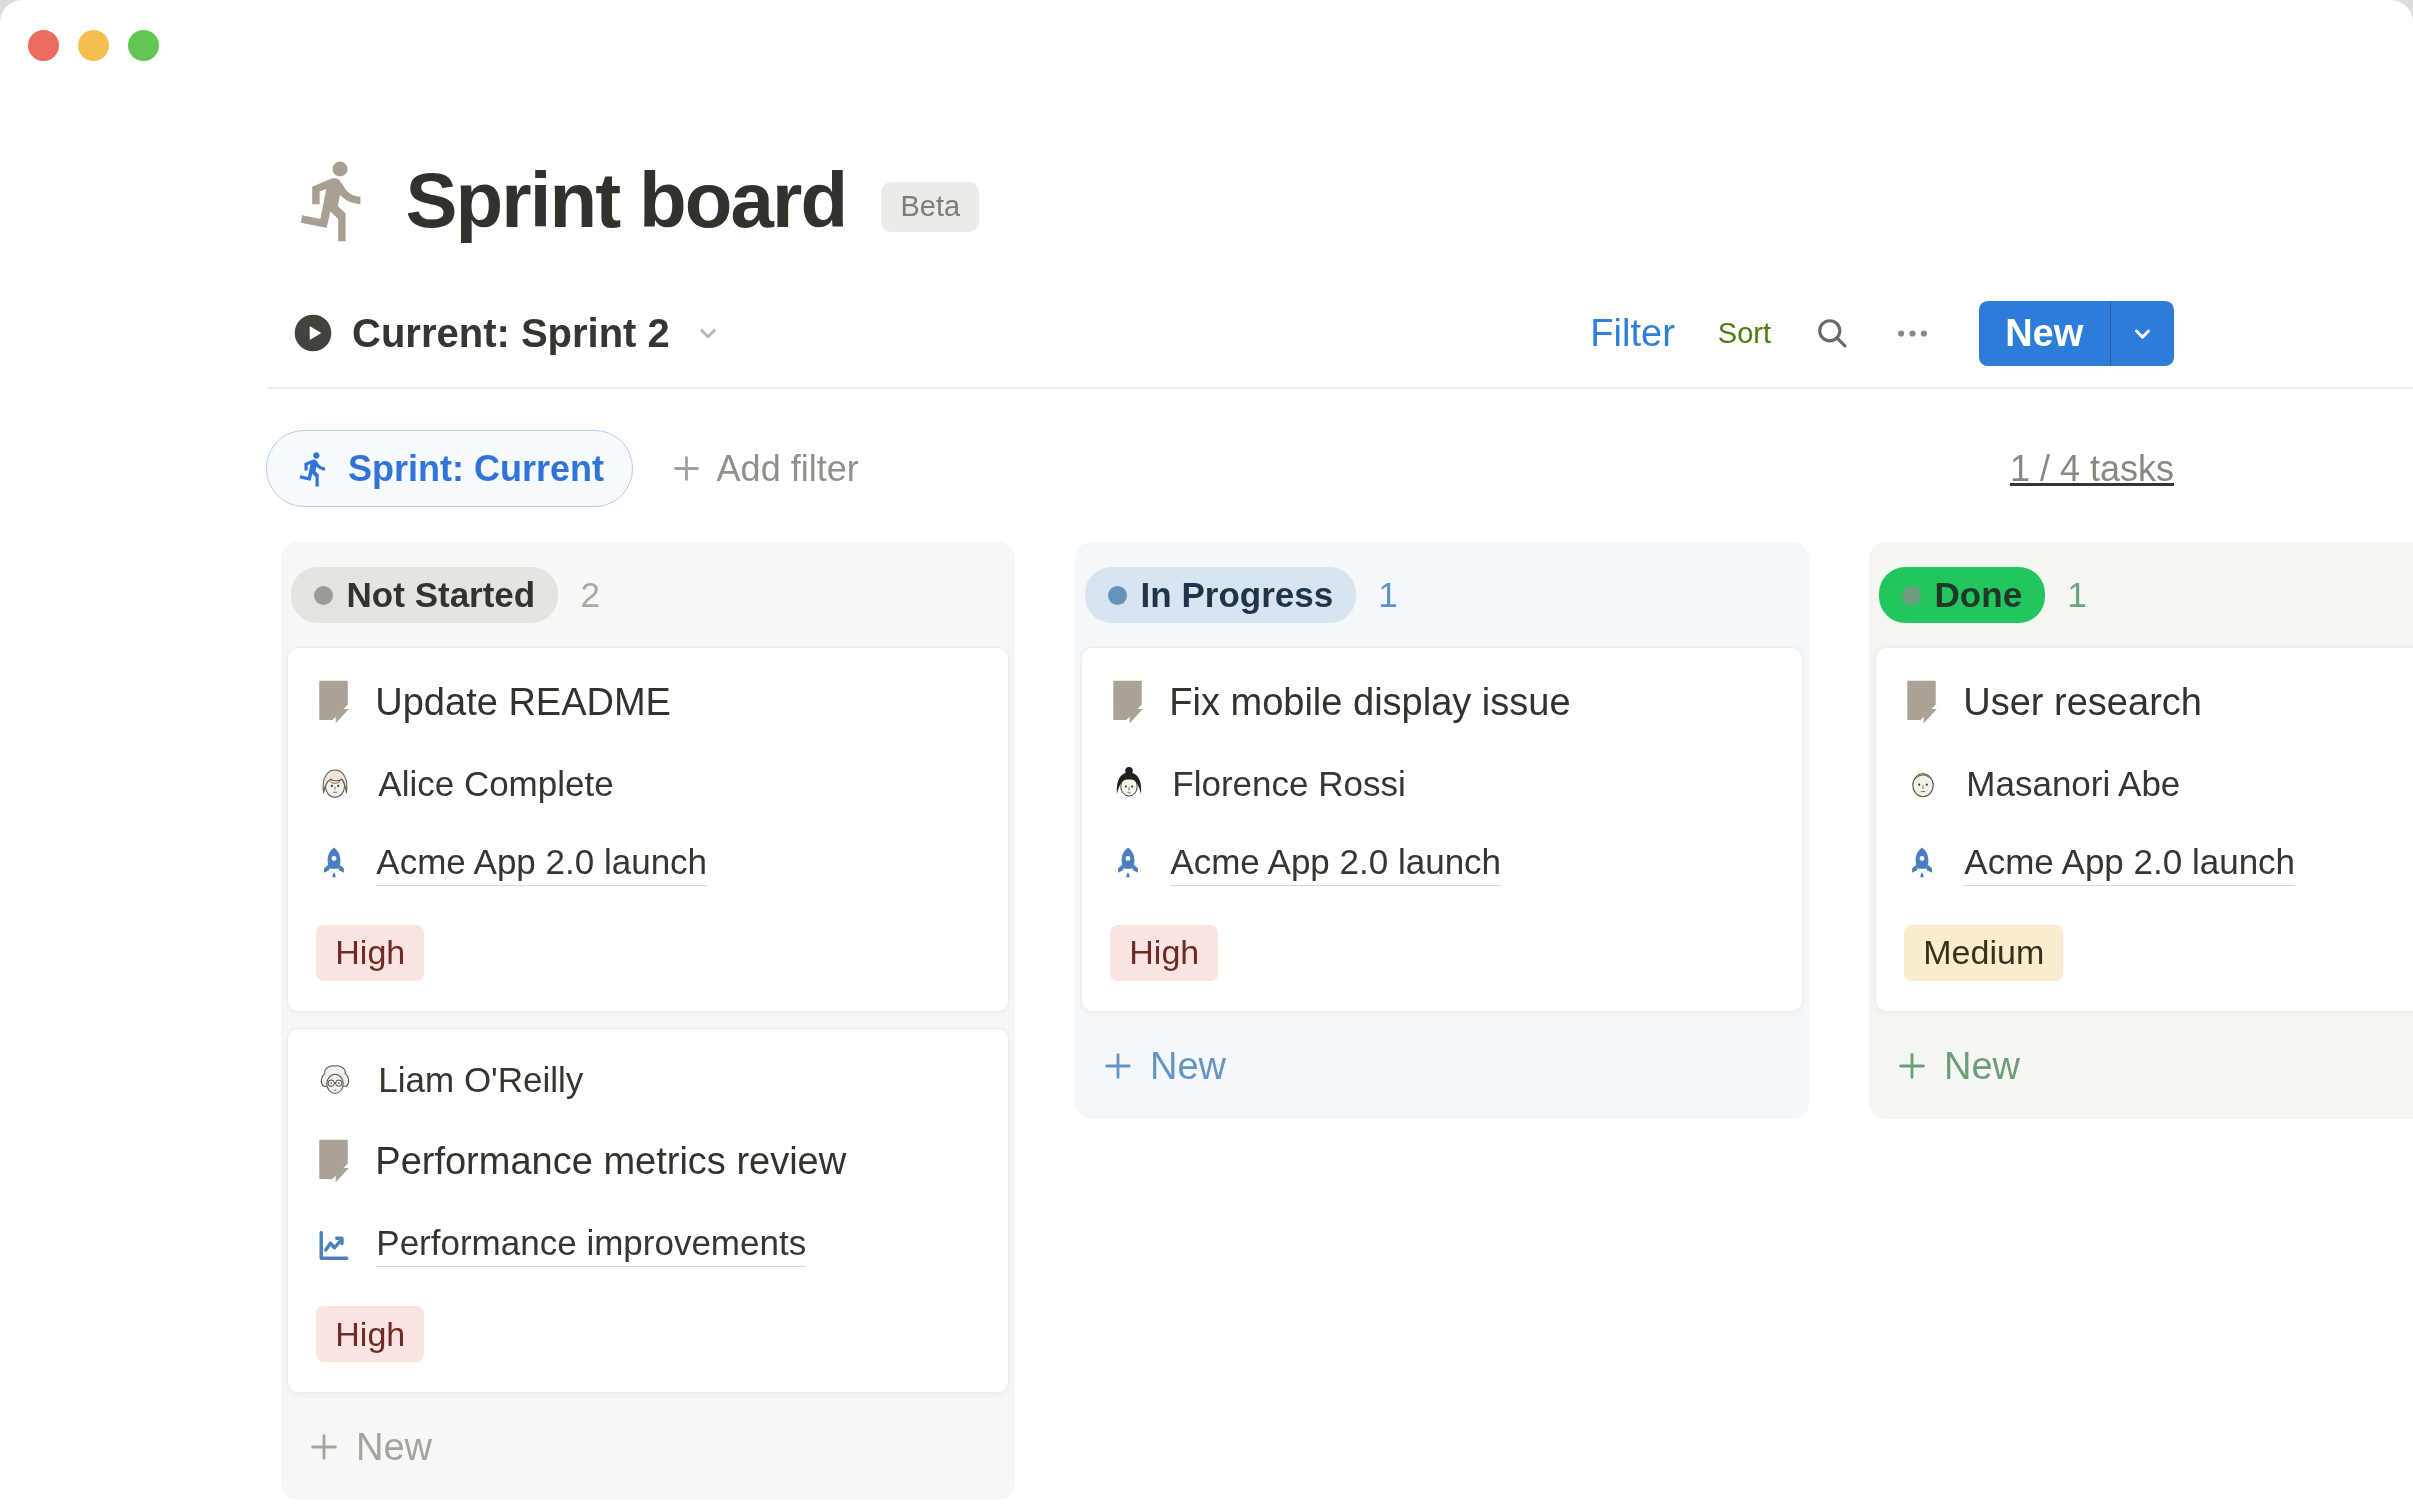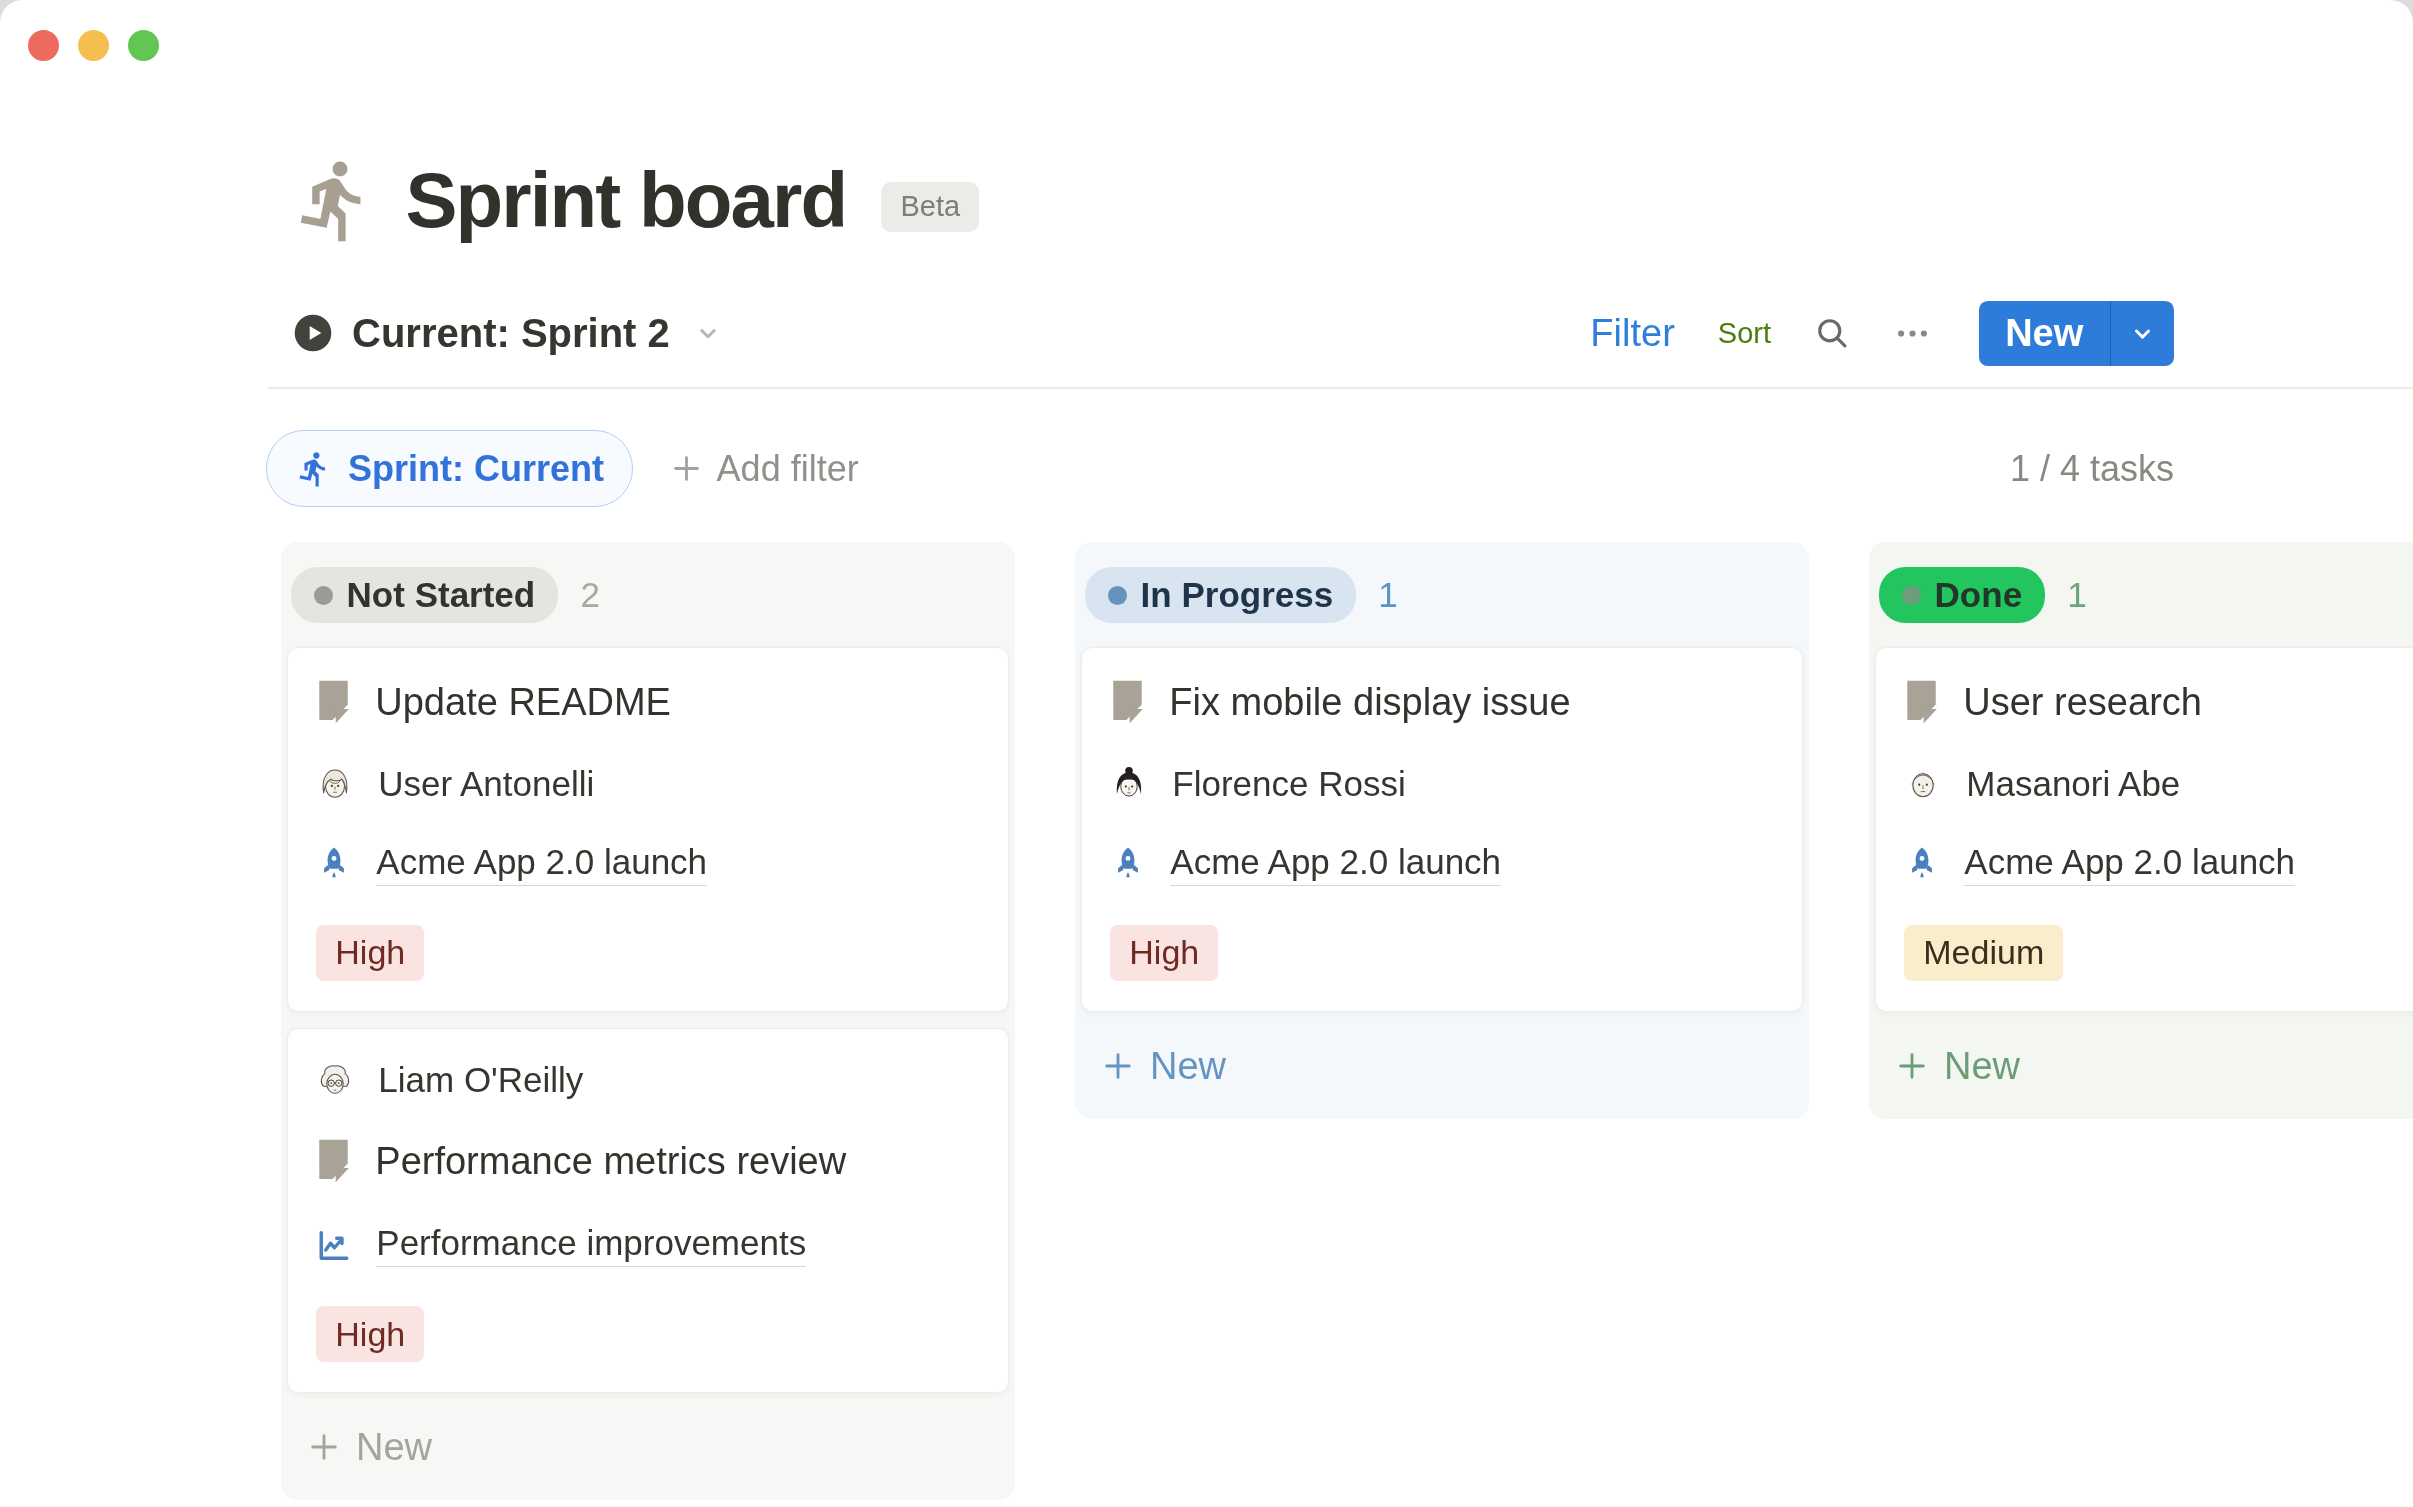--- a/index.html
+++ b/index.html
@@ -39,21 +39,21 @@
 
   
   .filterbar { position:absolute; left:266px; right:239px; top:429px; height:79px; display:flex; align-items:center; justify-content:space-between; }
   .fb-left { display:flex; align-items:center; gap:36px; }
   .sprint-chip { display:flex; align-items:center; gap:15px; height:77px; padding:0 28px; border:1.9px solid #B5CEF2; background:#F7FAFE; border-radius:38px; }
   .chip-icon { width:38px; height:38px; color:#3173D8; }
   .chip-label { font-size:36px; font-weight:600; color:#3173D8; white-space:nowrap; }
   .add-filter { display:flex; align-items:center; gap:12.6px; color:#91908B; }
   .add-filter .plus { width:35px; height:35px; color:#A3A19C; }
   .add-filter-label { font-size:36px; }
-  .fb-right { display:flex; align-items:flex-start; gap:21.4px; }
+  .fb-right { display:flex; align-items:flex-start; gap:21.4px;text-decoration:underline; }
   .tasks-summary { font-size:36px; color:#8A8880; white-space:nowrap; }
   .complete-btn { display:flex; align-items:center; gap:17.6px; height:73px; padding:0 28px; background:#fff; border:1.9px solid #E4E3E0; border-radius:11.3px; box-shadow:0 1.9px 5px rgba(0,0,0,0.05); }
   .ring-icon { width:40px; height:40px; }
   .complete-label { font-size:38px; font-weight:700; color:#33312C; white-space:nowrap; }
 
   
   .board { position:absolute; left:281px; top:542px; display:flex; gap:60px; align-items:flex-start; }
   .column { width:734px; border-radius:16.3px; padding:25px 0 28px 0; }
   .col-header { display:flex; align-items:center; gap:22.6px; margin-left:10px; }
   .status-pill { display:flex; align-items:center; gap:14px; height:56px; padding:0 22.6px; border-radius:26.4px; }
@@ -195,21 +195,21 @@
                 <svg viewBox="0 0 60 60">
                   <circle cx="30" cy="30" r="29" fill="#fff"></circle>
                   <ellipse cx="30" cy="34" rx="15" ry="17" fill="#F6F2EA" stroke="#5A564E" stroke-width="1.6"></ellipse>
                   <path d="M12 44C8 18 20 8 30 8s22 10 18 36c-2-14-4-20-8-22-2 4-14 4-16 0-4 2-10 8-12 22z" fill="#EDE7DA" stroke="#5A564E" stroke-width="1.6" stroke-linejoin="round"></path>
                   <path d="M22 25c2 3 4 4 8 4s6-1 8-4" fill="none" stroke="#5A564E" stroke-width="1.3"></path>
                   <circle cx="25" cy="33" r="1.7" fill="#3B3833"></circle>
                   <circle cx="35" cy="33" r="1.7" fill="#3B3833"></circle>
                   <path d="M30 34v5M27 43h6" fill="none" stroke="#5A564E" stroke-width="1.3"></path>
                 </svg>
               </span>
-      <span class="row-text assignee-name">User Antonelli</span>
+      <span class="row-text assignee-name">Alice Complete</span>
     </div>
     <div class="row">
       <span class="icon proj">
                 <svg viewBox="0 0 24 24">
                   <path fill="currentColor" d="M12 1.3c2.7 2 4.3 5.1 4.3 8.7 0 2-.5 3.9-1.4 5.5H9.1A11.6 11.6 0 0 1 7.7 10c0-3.6 1.6-6.7 4.3-8.7z"></path>
                   <circle cx="12" cy="8.6" r="1.6" fill="#fff"></circle>
                   <path fill="currentColor" d="M8.4 12.6 5.4 15.2v3l3.5-1.8zM15.6 12.6l3 2.6v3l-3.5-1.8z"></path>
                   <path fill="currentColor" d="M12 17.9c.7 1 1.1 2.1 1.1 3.3h-2.2c0-1.2.4-2.3 1.1-3.3z"></path>
                 </svg>
               </span>

